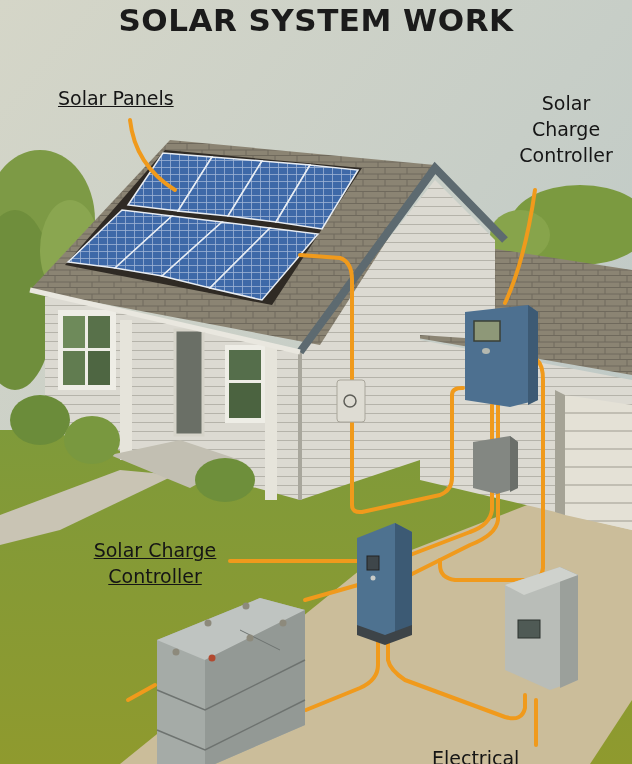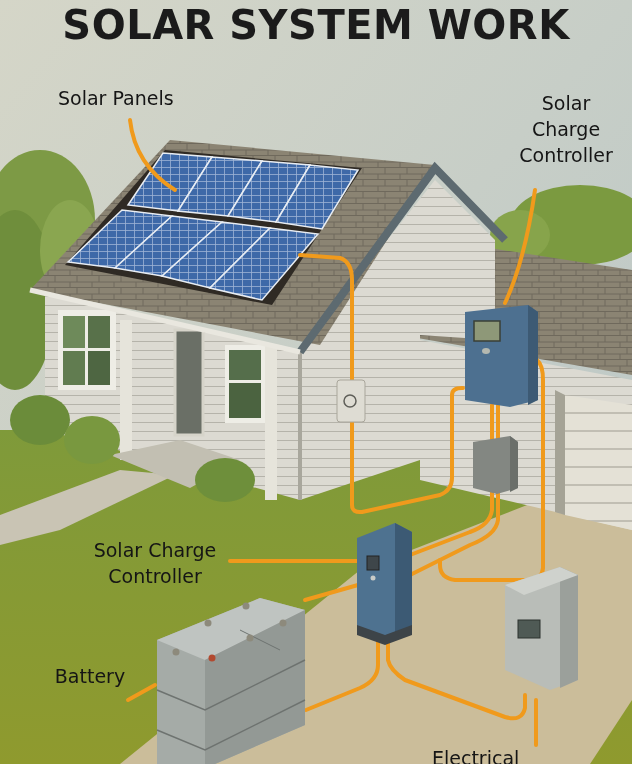--- a/index.html
+++ b/index.html
@@ -1,29 +1,29 @@
 <!DOCTYPE html>
 <html><head>
 <meta charset="utf-8">
 <style>
   html, body { margin: 0; padding: 0; }
   body { width: 632px; height: 764px; overflow: hidden; position: relative; font-family: "DejaVu Sans", sans-serif; }
   #scene { position: absolute; left: 0; top: 0; width: 632px; height: 764px; }
   .title {
     position: absolute; left: 0; top: 2px; width: 632px; text-align: center;
-    font-family: "DejaVu Sans", sans-serif; font-weight: bold; font-size: 40px;
+    font-family: "DejaVu Sans", sans-serif; font-weight: bold; font-size: 31px;
     letter-spacing: 0.5px; color: #1b1b1b;
   }
   .label {
     position: absolute; font-family: "DejaVu Sans", sans-serif; font-size: 19px;
     color: #151515; line-height: 26px; text-align: center; white-space: nowrap;
   }
-  .lbl-panels { left: 58px; top: 85px; text-align: right; }
+  .lbl-panels { left: 58px; top: 85px; text-align: right; text-decoration: underline; }
   .lbl-cc-top { left: 497px; top: 90px; width: 138px; }
-  .lbl-cc-mid { left: 80px; top: 537px; width: 150px; }
+  .lbl-cc-mid { left: 80px; top: 537px; width: 150px; text-decoration: underline; }
   .lbl-battery { left: 40px; top: 663px; width: 100px; }
   .lbl-electrical { left: 432px; top: 745px; text-align: left; }
 </style>
 </head>
 <body>
 
 <svg id="scene" viewBox="0 0 632 764" xmlns="http://www.w3.org/2000/svg">
   <defs>
     <linearGradient id="skyG" x1="0" y1="0" x2="1" y2="1">
       <stop offset="0" stop-color="#d5d6c8"></stop>
@@ -199,16 +199,15 @@
   <div>Charge</div>
   <div>Controller</div>
 </div>
 
 <div class="label lbl-cc-mid">
   <div>Solar Charge</div>
   <div>Controller</div>
 </div>
 
 <div class="label lbl-battery">
-  <div>Battery</div>
 </div>
 
 <div class="label lbl-electrical">Electrical</div>
 
 </body></html>

